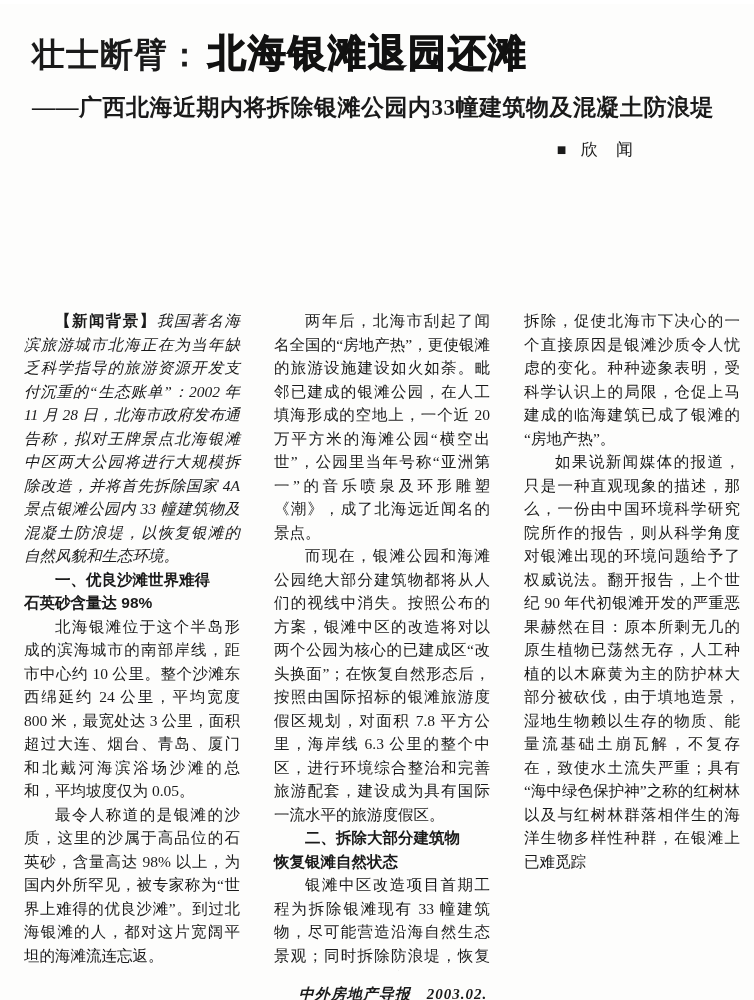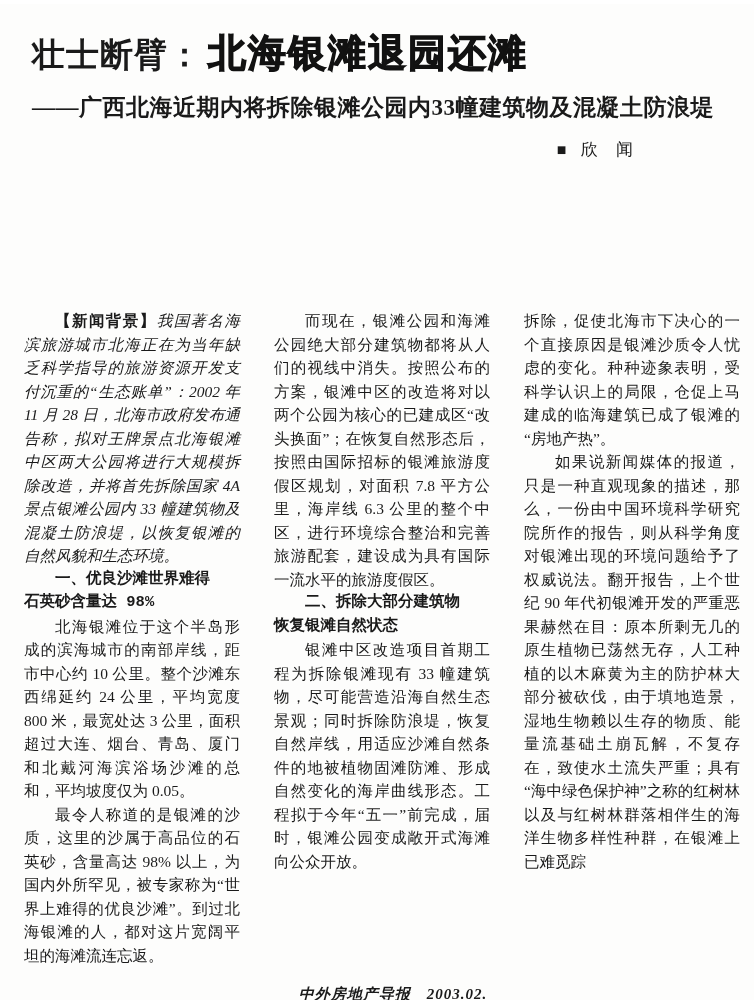--- a/index.html
+++ b/index.html
@@ -70,21 +70,21 @@
   }
   .para { text-indent: 2em; }
   .para.cont { text-indent: 0; }
   .kai { font-style: italic; }
   .news-label {
     font-style: normal;
     font-weight: bold;
     font-family: "Liberation Sans", "DejaVu Sans", sans-serif;
   }
   .heading {
-    font-family: Liberation Mono, monospace;
+    font-family: Liberation Sans, sans-serif;
     font-weight: bold;
     font-size: 15.5px;
     line-height: 23.5px;
     text-indent: 2em;
     text-align: left;
   }
   
   .page-footer {
     margin-top: 14px;
     text-align: center;
@@ -121,20 +121,21 @@
 
     <section class="col">
       <p class="para kai"><span class="news-label">【新闻背景】</span><span>我国著名海滨旅游城市北海正在为当年缺乏科学指导的旅游资源开发支付沉重的“生态账单”：2002 年 11 月 28 日，北海市政府发布通告称，拟对王牌景点北海银滩中区两大公园将进行大规模拆除改造，并将首先拆除国家 4A 景点银滩公园内 33 幢建筑物及混凝土防浪堤，以恢复银滩的自然风貌和生态环境。</span></p>
       <h3 class="heading">一、优良沙滩世界难得　石英砂含量达 98%</h3>
       <p class="para">北海银滩位于这个半岛形成的滨海城市的南部岸线，距市中心约 10 公里。整个沙滩东西绵延约 24 公里，平均宽度 800 米，最宽处达 3 公里，面积超过大连、烟台、青岛、厦门和北戴河海滨浴场沙滩的总和，平均坡度仅为 0.05。</p>
       <p class="para">最令人称道的是银滩的沙质，这里的沙属于高品位的石英砂，含量高达 98% 以上，为国内外所罕见，被专家称为“世界上难得的优良沙滩”。到过北海银滩的人，都对这片宽阔平坦的海滩流连忘返。</p>
       <p class="para">1990 年 3 月，24 公里银滩的中区拉开了开发序幕，短短一年多的时间，在砍伐了防风林的海滩上，崛起了数十幢由不同行业、不同部门投资的疗养院、招待所。</p>
     </section>
 
     <section class="col">
+      <p class="para">两年后，北海市刮起了闻名全国的“房地产热”，更使银滩的旅游设施建设如火如荼。毗邻已建成的银滩公园，在人工填海形成的空地上，一个近 20 万平方米的海滩公园“横空出世”，公园里当年号称“亚洲第一”的音乐喷泉及环形雕塑《潮》，成了北海远近闻名的景点。</p>
       <p class="para">而现在，银滩公园和海滩公园绝大部分建筑物都将从人们的视线中消失。按照公布的方案，银滩中区的改造将对以两个公园为核心的已建成区“改头换面”；在恢复自然形态后，按照由国际招标的银滩旅游度假区规划，对面积 7.8 平方公里，海岸线 6.3 公里的整个中区，进行环境综合整治和完善旅游配套，建设成为具有国际一流水平的旅游度假区。</p>
       <h3 class="heading">二、拆除大部分建筑物　恢复银滩自然状态</h3>
       <p class="para">银滩中区改造项目首期工程为拆除银滩现有 33 幢建筑物，尽可能营造沿海自然生态景观；同时拆除防浪堤，恢复自然岸线，用适应沙滩自然条件的地被植物固滩防滩、形成自然变化的海岸曲线形态。工程拟于今年“五一”前完成，届时，银滩公园变成敞开式海滩向公众开放。</p>
 
     </section>
 
     <section class="col">
       <p class="para cont">拆除，促使北海市下决心的一个直接原因是银滩沙质令人忧虑的变化。种种迹象表明，受科学认识上的局限，仓促上马建成的临海建筑已成了银滩的“房地产热”。</p>
       <p class="para">如果说新闻媒体的报道，只是一种直观现象的描述，那么，一份由中国环境科学研究院所作的报告，则从科学角度对银滩出现的环境问题给予了权威说法。翻开报告，上个世纪 90 年代初银滩开发的严重恶果赫然在目：原本所剩无几的原生植物已荡然无存，人工种植的以木麻黄为主的防护林大部分被砍伐，由于填地造景，湿地生物赖以生存的物质、能量流基础土崩瓦解，不复存在，致使水土流失严重；具有“海中绿色保护神”之称的红树林以及与红树林群落相伴生的海洋生物多样性种群，在银滩上已难觅踪</p>
     </section>

